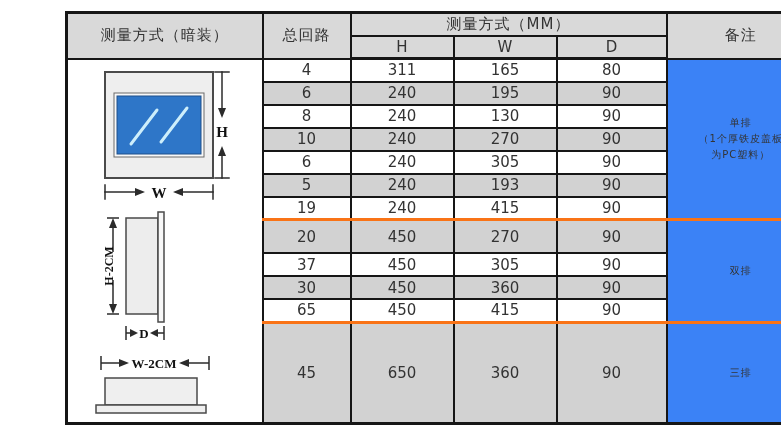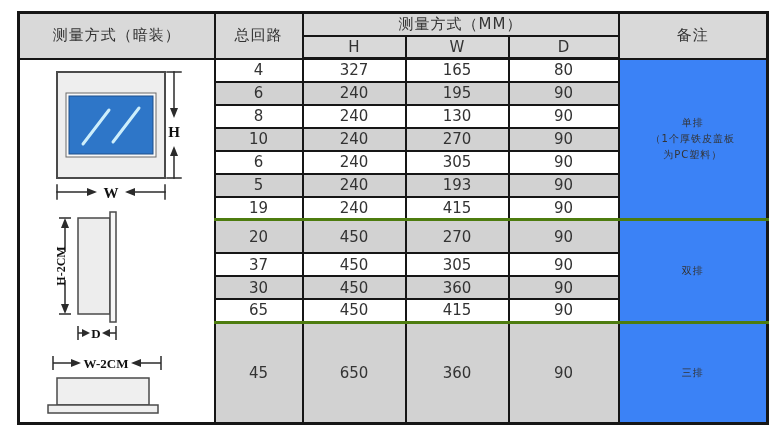--- a/index.html
+++ b/index.html
@@ -1,21 +1,21 @@
 <!DOCTYPE html>
 <html><head>
 <meta charset="utf-8">
 <style>
   html,body{margin:0;padding:0;background:#ffffff;}
   body{
     width:781px;height:430px;overflow:hidden;
     font-family:"DejaVu Sans","Liberation Sans",sans-serif;
     color:#333;
   }
-  .sheet{position:relative;padding:11px 12px 0 17px;}
+  .sheet{position:relative;padding:11px 12px 0 17px;margin-left:48px;}
   table.spec{
     border-collapse:collapse;table-layout:fixed;
     width:749px;border:3px solid #161616;
   }
   th,td{
     border:2px solid #161616;
     text-align:center;vertical-align:middle;
     padding:0;font-size:15px;color:#333;
     overflow:hidden;
   }
@@ -23,21 +23,21 @@
   tr.drow{height:23px;}
   tr.tall{height:101px;}
   th{font-weight:normal;background:#d9d9d9;letter-spacing:1px;}
   th.latin{letter-spacing:0;}
   tr.sub th{border-bottom:3px solid #161616;}
   .zebra-b td.band{background:#d2d2d2;}
   .zebra-a td.band{background:#ffffff;}
   td.remark-cell{background:#3b82f6;font-size:10px;line-height:1.6;letter-spacing:1px;}
   td.remark-cell span{display:block;}
   td.diagram-cell{background:#ffffff;vertical-align:top;padding:0;}
-  tr.group-start td{border-top:3px solid #4d7c0f;}
+  tr.group-start td{border-top:3px solid #f97316;}
   .dimtext{font-family:"Liberation Serif","DejaVu Serif",serif;font-weight:bold;}
 </style>
 </head>
 <body>
 
 <div class="sheet">
 <table class="spec">
   <colgroup>
     <col style="width:196px">
         <col style="width:88px">
@@ -124,21 +124,21 @@
           </g>
           <polygon points="50,299 50,307 60,303" fill="#2b2b2b"></polygon>
           <polygon points="120,299 120,307 110,303" fill="#2b2b2b"></polygon>
           <text x="85" y="308" text-anchor="middle" font-size="13" fill="#111" class="dimtext">W-2CM</text>
           <rect x="36" y="318" width="92" height="27" fill="#efefef" stroke="#4a4a4a" stroke-width="1.5"></rect>
           <rect x="27" y="345" width="110" height="8" fill="#efefef" stroke="#4a4a4a" stroke-width="1.5"></rect>
         </g>
       </svg>
     </td>
     <td class="band">4</td>
-    <td class="band">327</td>
+    <td class="band">311</td>
     <td class="band">165</td>
     <td class="band">80</td>
     <td rowspan="7" class="remark-cell">
       <span>单排</span>
       <span>（1个厚铁皮盖板</span>
       <span>为PC塑料）</span>
     </td>
   </tr>
   <tr class="drow zebra-b">
     <td class="band">6</td>

